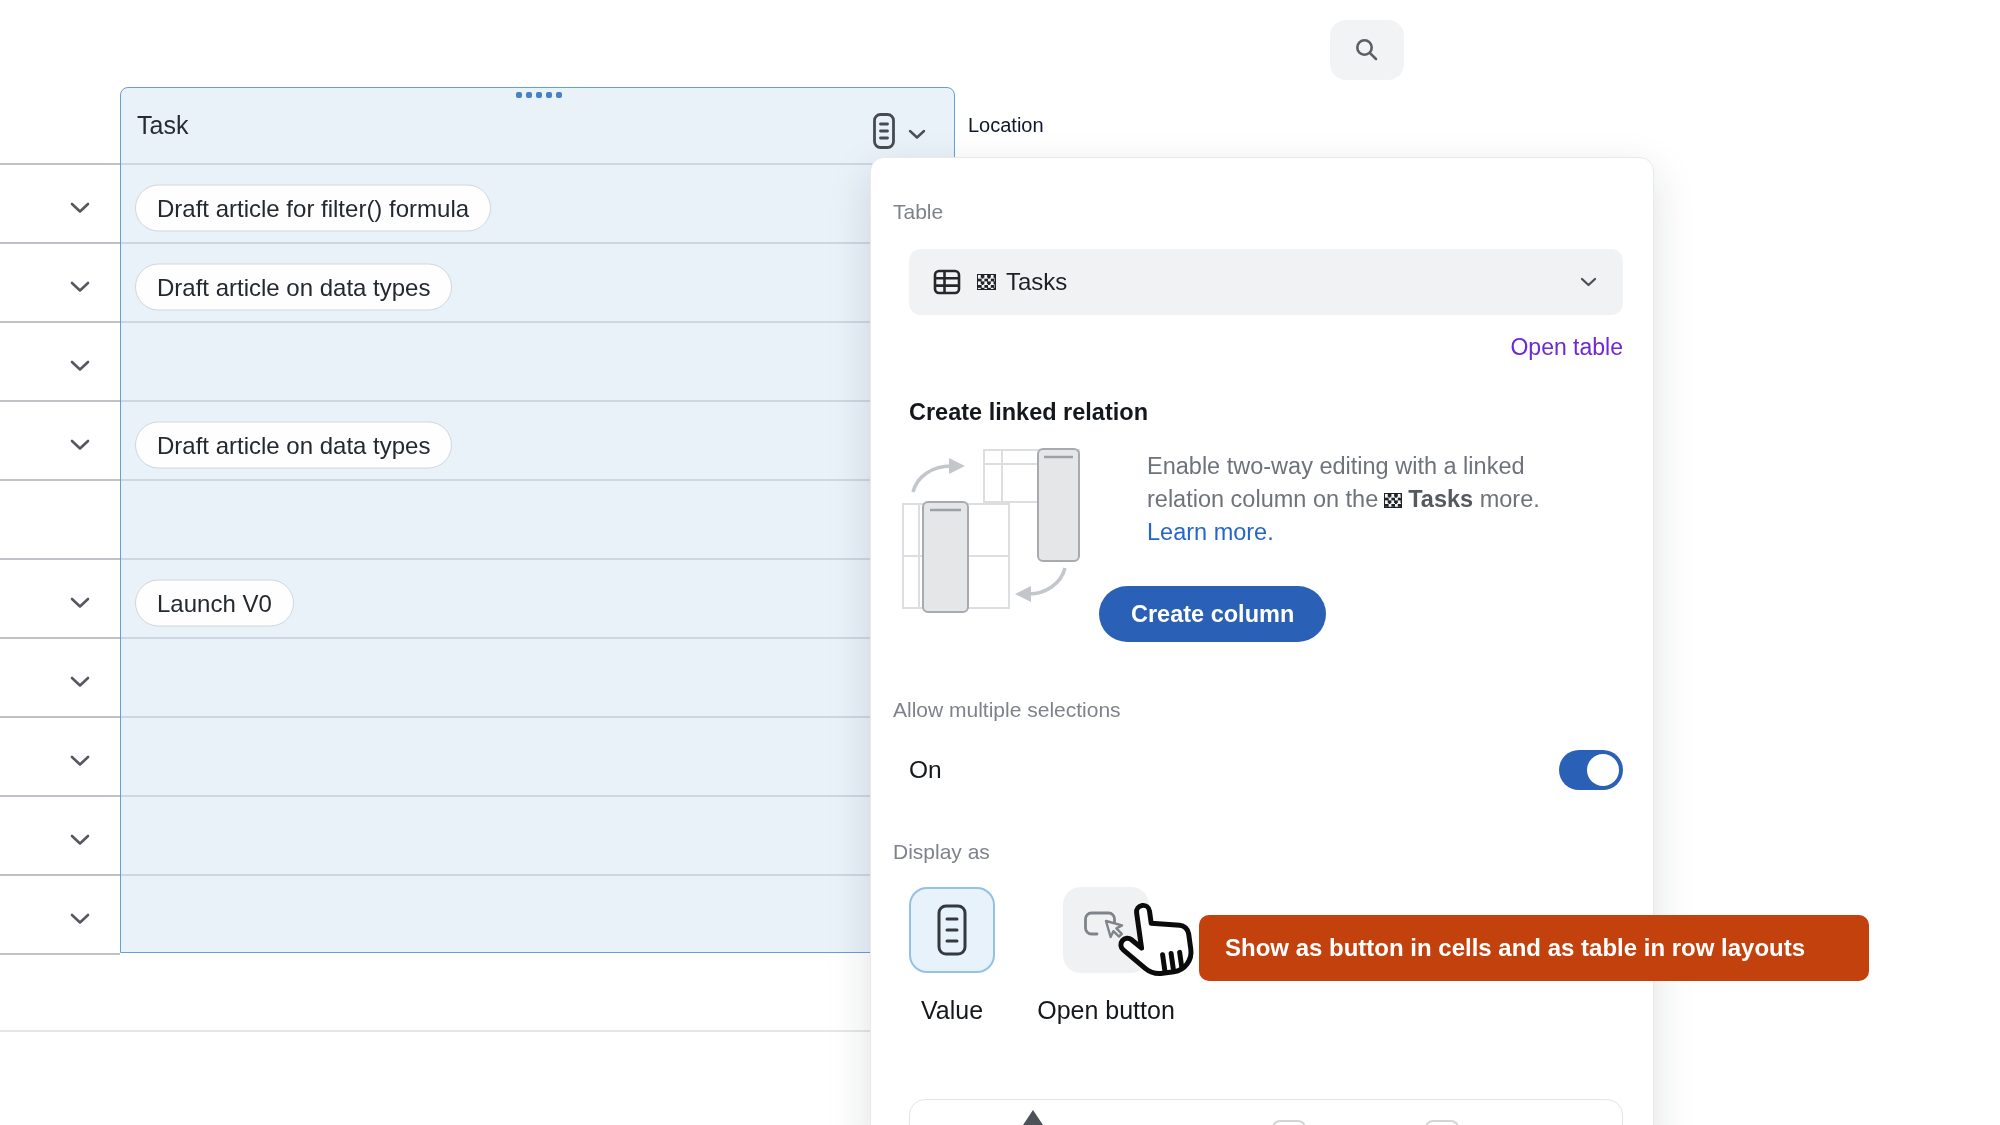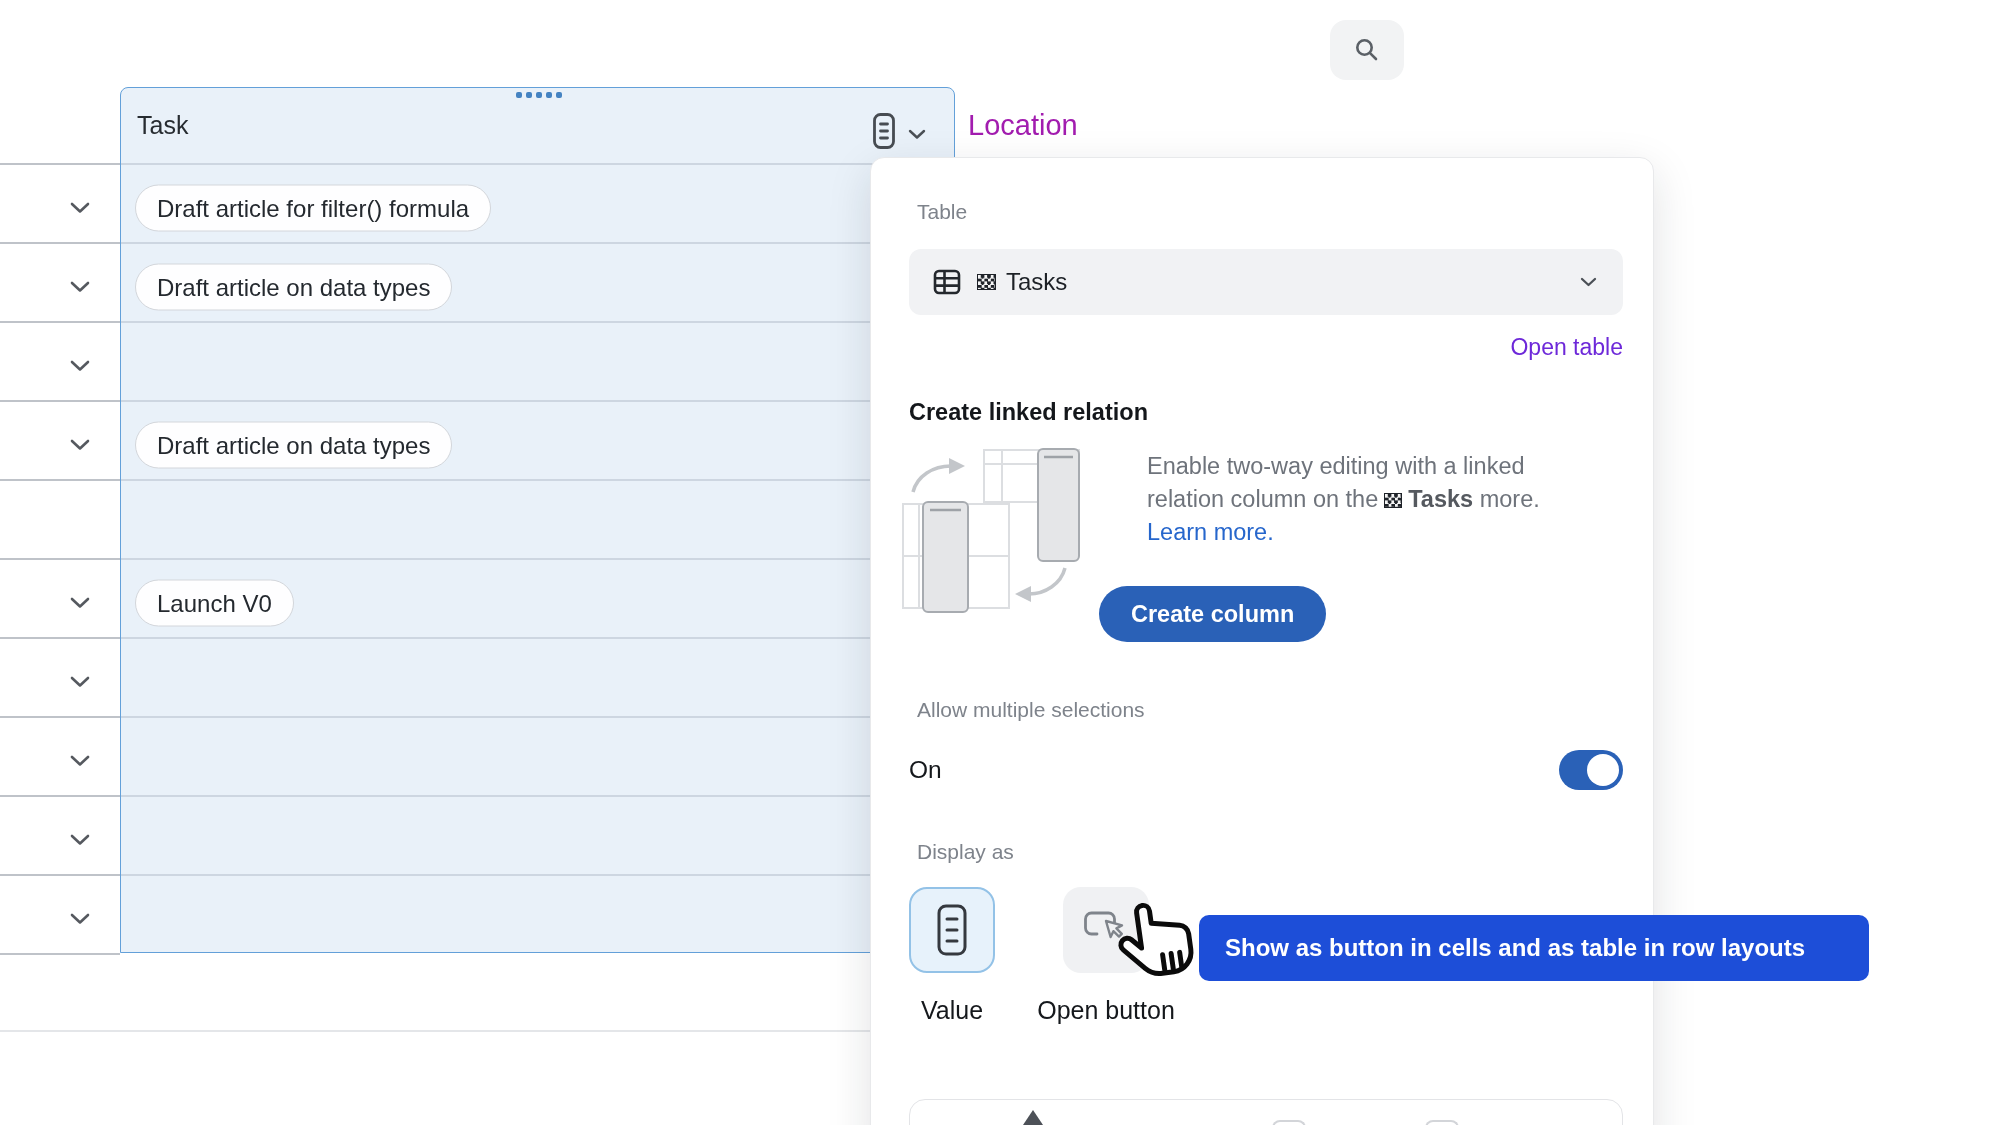--- a/index.html
+++ b/index.html
@@ -11,34 +11,34 @@
     background:#f2f3f4;display:flex;align-items:center;justify-content:center;z-index:3;}
 
   
   .task-col{position:absolute;left:120px;top:87px;width:835px;height:866px;box-sizing:border-box;
     background:#e9f1f9;border:1.5px solid #63a0d9;border-radius:8px 8px 0 0;z-index:1;}
   .drag-dots{position:absolute;left:516px;top:92px;display:flex;gap:4px;z-index:2;}
   .drag-dots span{width:6px;height:6px;border-radius:2px;background:#4583c2;}
   .col-title{position:absolute;left:137px;top:87px;height:76px;line-height:76px;font-size:25px;color:#272c31;z-index:2;white-space:nowrap;}
   .col-type-icon{position:absolute;left:872px;top:112px;z-index:2;}
   .col-chevron{position:absolute;left:908px;top:126px;z-index:2;}
-  .loc-title{position:absolute;left:968px;top:87px;height:76px;line-height:76px;font-size:29px;color:#a21caf;z-index:2;white-space:nowrap;}
+  .loc-title{position:absolute;left:968px;top:87px;height:76px;line-height:76px;font-size:20px;color:#0f172a;z-index:2;white-space:nowrap;}
 
   .line-layer{position:absolute;left:0;top:0;z-index:1;}
   .row{position:absolute;left:0;top:calc(163px + var(--i)*79px);width:955px;height:90px;z-index:2;}
   .rchev{position:absolute;left:70px;top:50%;transform:translateY(-50%);display:flex;cursor:pointer;}
   .pill{position:absolute;left:135px;top:50%;transform:translateY(-50%);display:inline-flex;align-items:center;
     height:45px;padding:0 21px;border:1.5px solid #d3d6db;border-radius:24px;background:rgba(255,255,255,.93);
     font-size:24px;color:#24292f;white-space:nowrap;}
   .pill:empty{display:none;}
 
   
   .panel{position:absolute;left:870px;top:157px;width:782px;height:1000px;background:#fff;border:1px solid #e8e9eb;
     border-radius:14px;box-shadow:0 14px 44px rgba(20,30,40,.13);z-index:5;}
-  .panel .sec-label{position:absolute;left:46px;font-size:21px;font-weight:500;color:#7e838b;}
+  .panel .sec-label{position:absolute;left:22px;font-size:21px;font-weight:500;color:#7e838b;}
   .dropdown{position:absolute;left:38px;top:91px;width:714px;height:66px;box-sizing:border-box;border-radius:12px;
     background:#f1f2f4;display:flex;align-items:center;cursor:pointer;}
   .dropdown .grid-ic{margin-left:24px;display:flex;}
   .flag{display:inline-block;width:19px;height:16px;border:1px solid #1e2228;box-sizing:border-box;
     background-image:repeating-conic-gradient(#20242a 0% 25%,#f5f5f5 25% 50%);background-size:6.4px 6.4px;}
   .dropdown .flag{margin-left:16px;}
   .dropdown .dd-text{margin-left:10px;font-size:24px;color:#1d2126;}
   .dropdown .dd-chev{margin-left:auto;margin-right:26px;display:flex;}
   .open-table{position:absolute;top:176px;right:30px;font-size:23px;font-weight:500;color:#6d28d9;cursor:pointer;}
   .lr-title{position:absolute;left:38px;top:234px;font-size:23.5px;font-weight:bold;color:#14171b;margin-top:7px;}
@@ -59,21 +59,21 @@
   .tile-label{position:absolute;top:838px;font-size:25px;color:#15181c;text-align:center;}
   .tile-label.v{left:38px;width:86px;}
   .tile-label.o{left:140px;width:190px;}
   .bottom-box{position:absolute;left:38px;top:941px;width:714px;height:110px;box-sizing:border-box;background:#fff;
     border:1.5px solid #e3e4e7;border-radius:16px;}
   .tri{position:absolute;left:113px;top:10px;width:0;height:0;border-left:10px solid transparent;
     border-right:10px solid transparent;border-bottom:15px solid #4d5158;}
   .ghost{position:absolute;top:20px;width:30px;height:16px;border:2px solid #d3d5d9;border-bottom:none;border-radius:8px 8px 0 0;}
 
   
-  .tooltip{position:absolute;left:1199px;top:915px;width:618px;padding:15px 26px;background:#1d4ed8;border-radius:10px;
+  .tooltip{position:absolute;left:1199px;top:915px;width:618px;padding:15px 26px;background:#c2410c;border-radius:10px;
     color:#fff;font-size:24px;font-weight:bold;line-height:36px;z-index:8;}
   .hand{position:absolute;left:1112px;top:896px;z-index:9;transform:rotate(-8deg);}
 </style>
 </head>
 <body>
 
 <div class="stage">
 
   <div class="search-btn">
     <span style="display:flex;">

